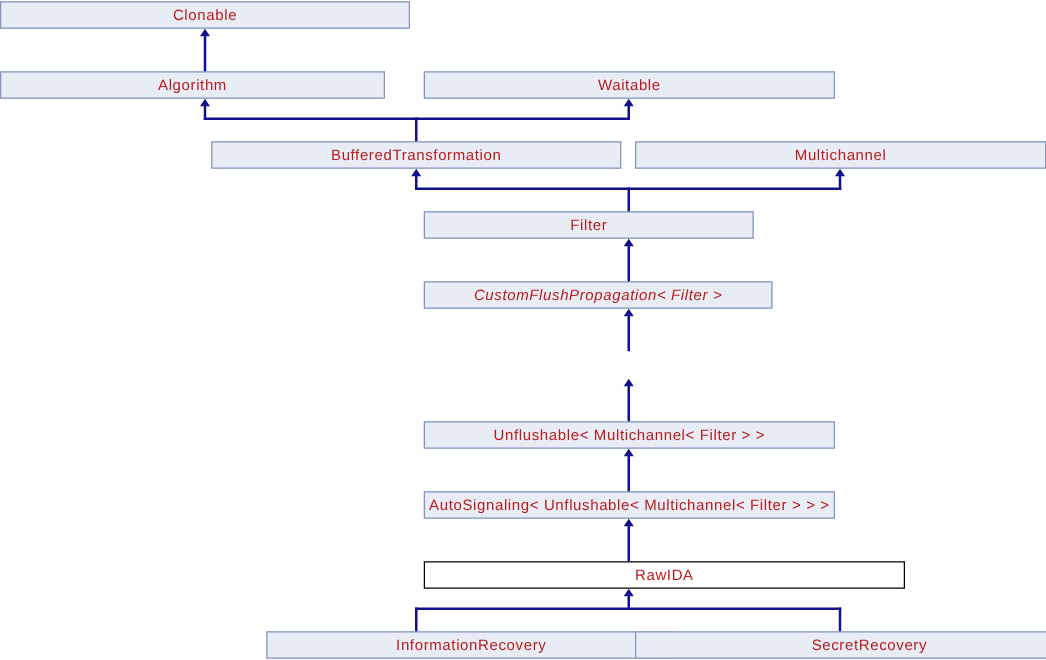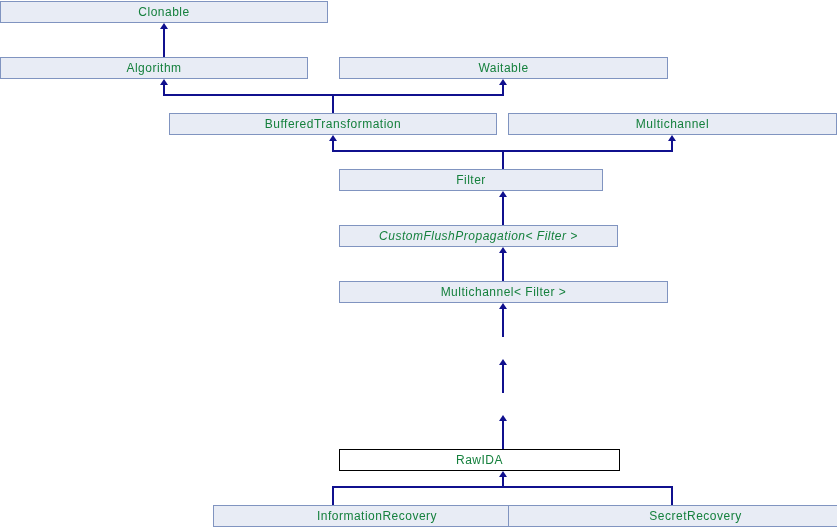--- a/index.html
+++ b/index.html
@@ -25,21 +25,21 @@
     align-items: center;
     justify-content: center;
   }
   .node.current {
     background: #ffffff;
     border: 1px solid #000000;
   }
   .node .lbl {
     font-size: 12px;
     letter-spacing: 0.5px;
-    color: #15803d;
+    color: #b91c1c;
     white-space: nowrap;
   }
   .vline {
     position: absolute;
     width: 2px;
     background: #10108e;
   }
   .hline {
     position: absolute;
     height: 2px;
@@ -73,24 +73,27 @@
   </div>
   <div class="node" style="left:508px;top:113px;width:329px;">
     <span class="lbl">Multichannel</span>
   </div>
   <div class="node" style="left:339px;top:169px;width:264px;">
     <span class="lbl">Filter</span>
   </div>
   <div class="node" style="left:339px;top:225px;width:279px;font-style:italic;">
     <span class="lbl">CustomFlushPropagation&lt; Filter &gt;</span>
   </div>
-  <div class="node" style="left:339px;top:281px;width:329px;">
-    <span class="lbl">Multichannel&lt; Filter &gt;</span>
+  <div class="node" style="left:339px;top:337px;width:329px;">
+    <span class="lbl">Unflushable&lt; Multichannel&lt; Filter &gt; &gt;</span>
   </div>
-  <div class="node current" style="left:339px;top:449px;width:281px;">
+  <div class="node" style="left:339px;top:393px;width:329px;">
+    <span class="lbl">AutoSignaling&lt; Unflushable&lt; Multichannel&lt; Filter &gt; &gt; &gt;</span>
+  </div>
+  <div class="node current" style="left:339px;top:449px;width:385px;">
     <span class="lbl">RawIDA</span>
   </div>
   <div class="node" style="left:169px;top:505px;width:328px;margin-left:44px;">
     <span class="lbl">InformationRecovery</span>
   </div>
   <div class="node" style="left:508px;top:505px;width:375px;">
     <span class="lbl">SecretRecovery</span>
   </div>
 
   <div class="arrow-up" style="left:160px;top:23px;"></div>

